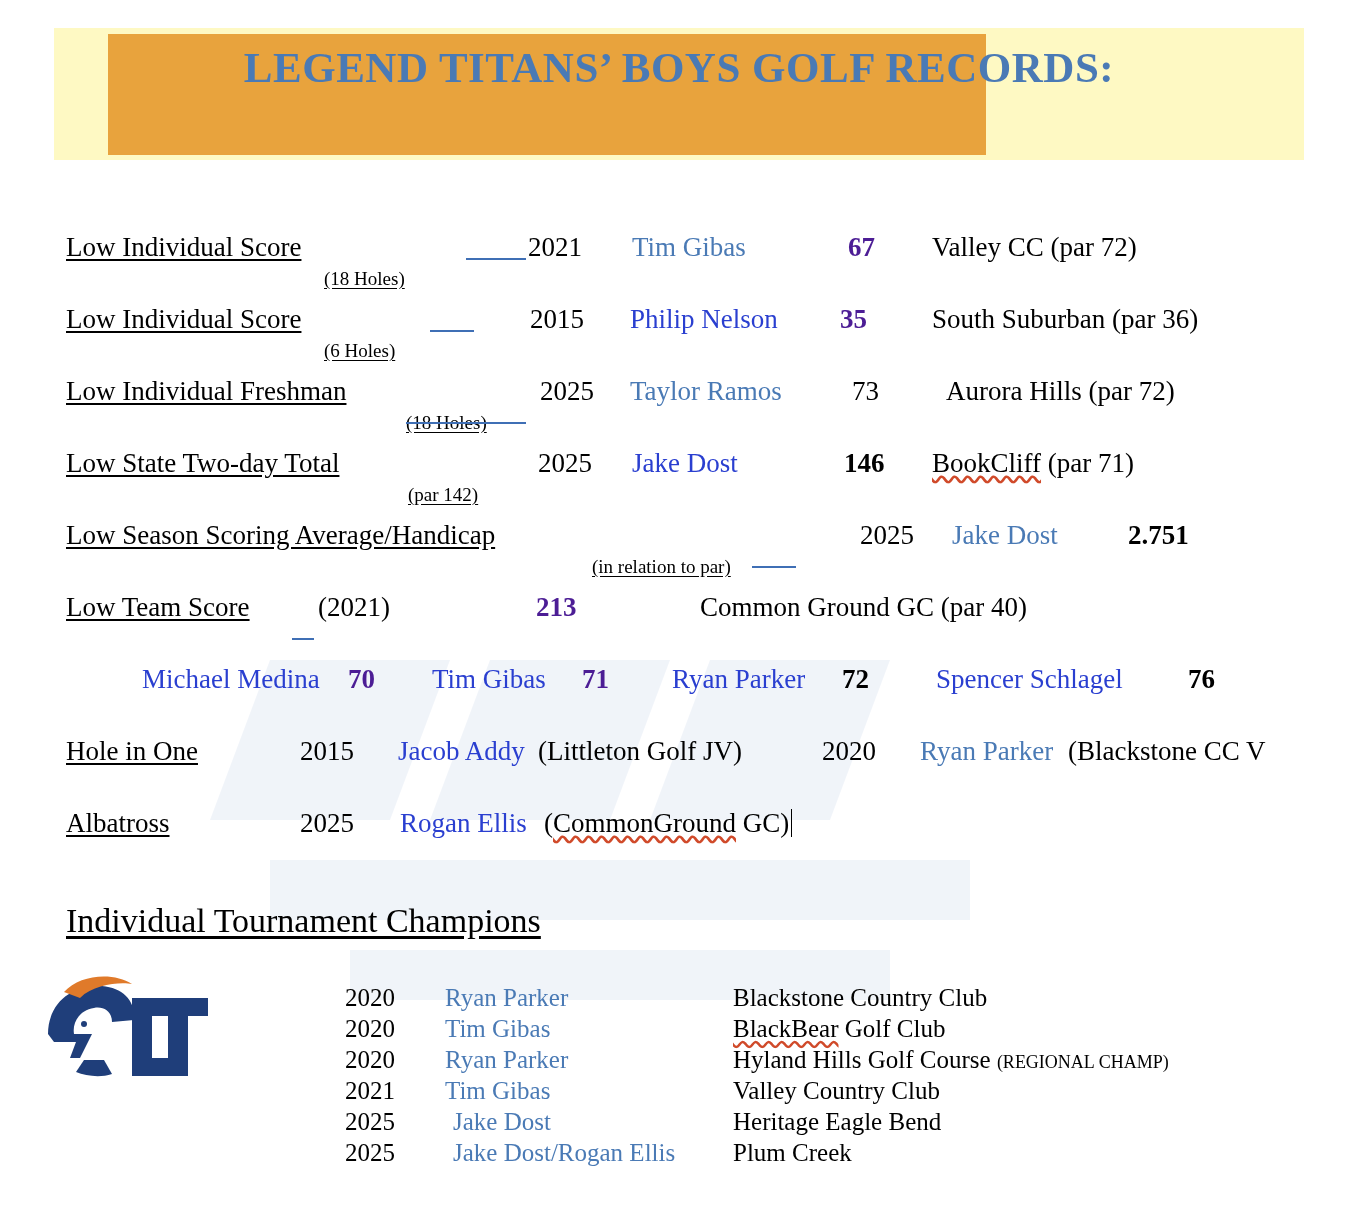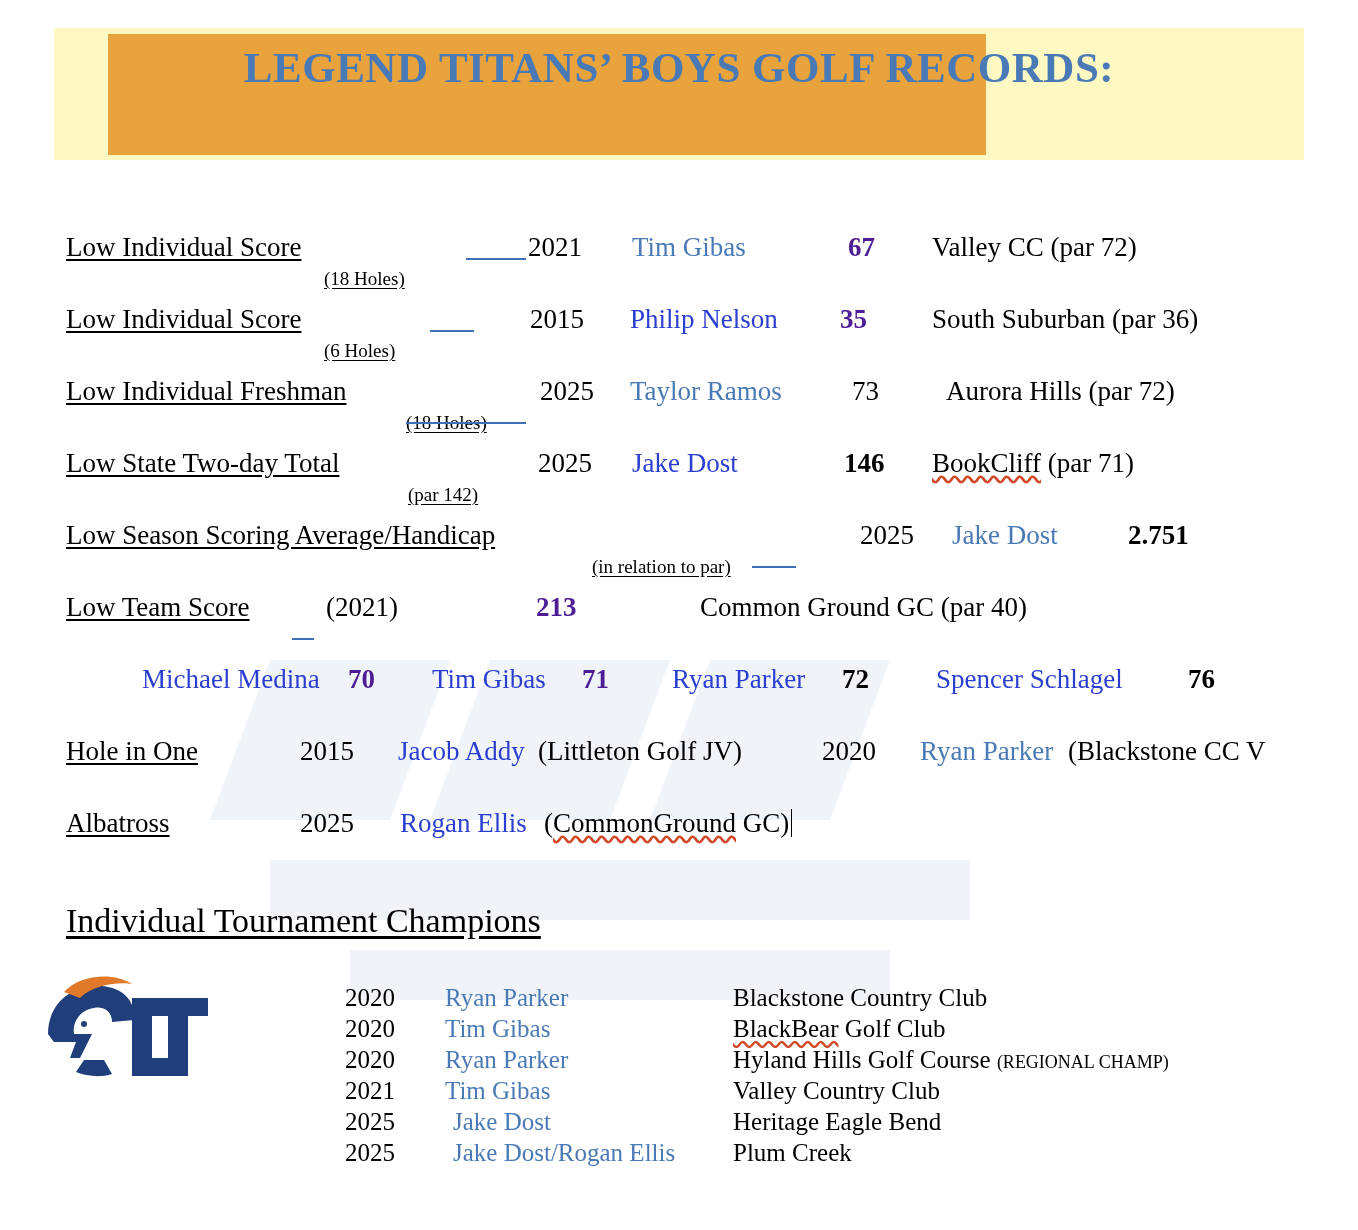--- a/index.html
+++ b/index.html
@@ -211,21 +211,21 @@
     <span class="cell small u" style="left:592px; top:6px;">(in relation to par)</span>
     <span class="cell" style="left:752px; top:24px;"><span class="underline-blue" style="width:44px; height:4px;"></span></span>
     <span class="cell" style="left:860px;">2025</span>
     <span class="cell lblue" style="left:952px;">Jake Dost</span>
     <span class="cell bold" style="left:1128px;">2.751</span>
   </div>
 
   <div class="row">
     <span class="cell u" style="left:66px;">Low Team Score</span>
     <span class="cell" style="left:292px; top:24px;"><span class="underline-blue" style="width:22px; height:4px;"></span></span>
-    <span class="cell" style="left:318px;margin-left:8px;">(2021)</span>
+    <span class="cell" style="left:318px;">(2021)</span>
     <span class="cell red" style="left:536px;">213</span>
     <span class="cell" style="left:700px;">Common Ground GC (par 40)</span>
   </div>
 
   <div class="row">
     <span class="cell blue" style="left:142px;">Michael Medina</span>
     <span class="cell red" style="left:348px;">70</span>
     <span class="cell blue" style="left:432px;">Tim Gibas</span>
     <span class="cell red" style="left:582px;">71</span>
     <span class="cell blue" style="left:672px;">Ryan Parker</span>

